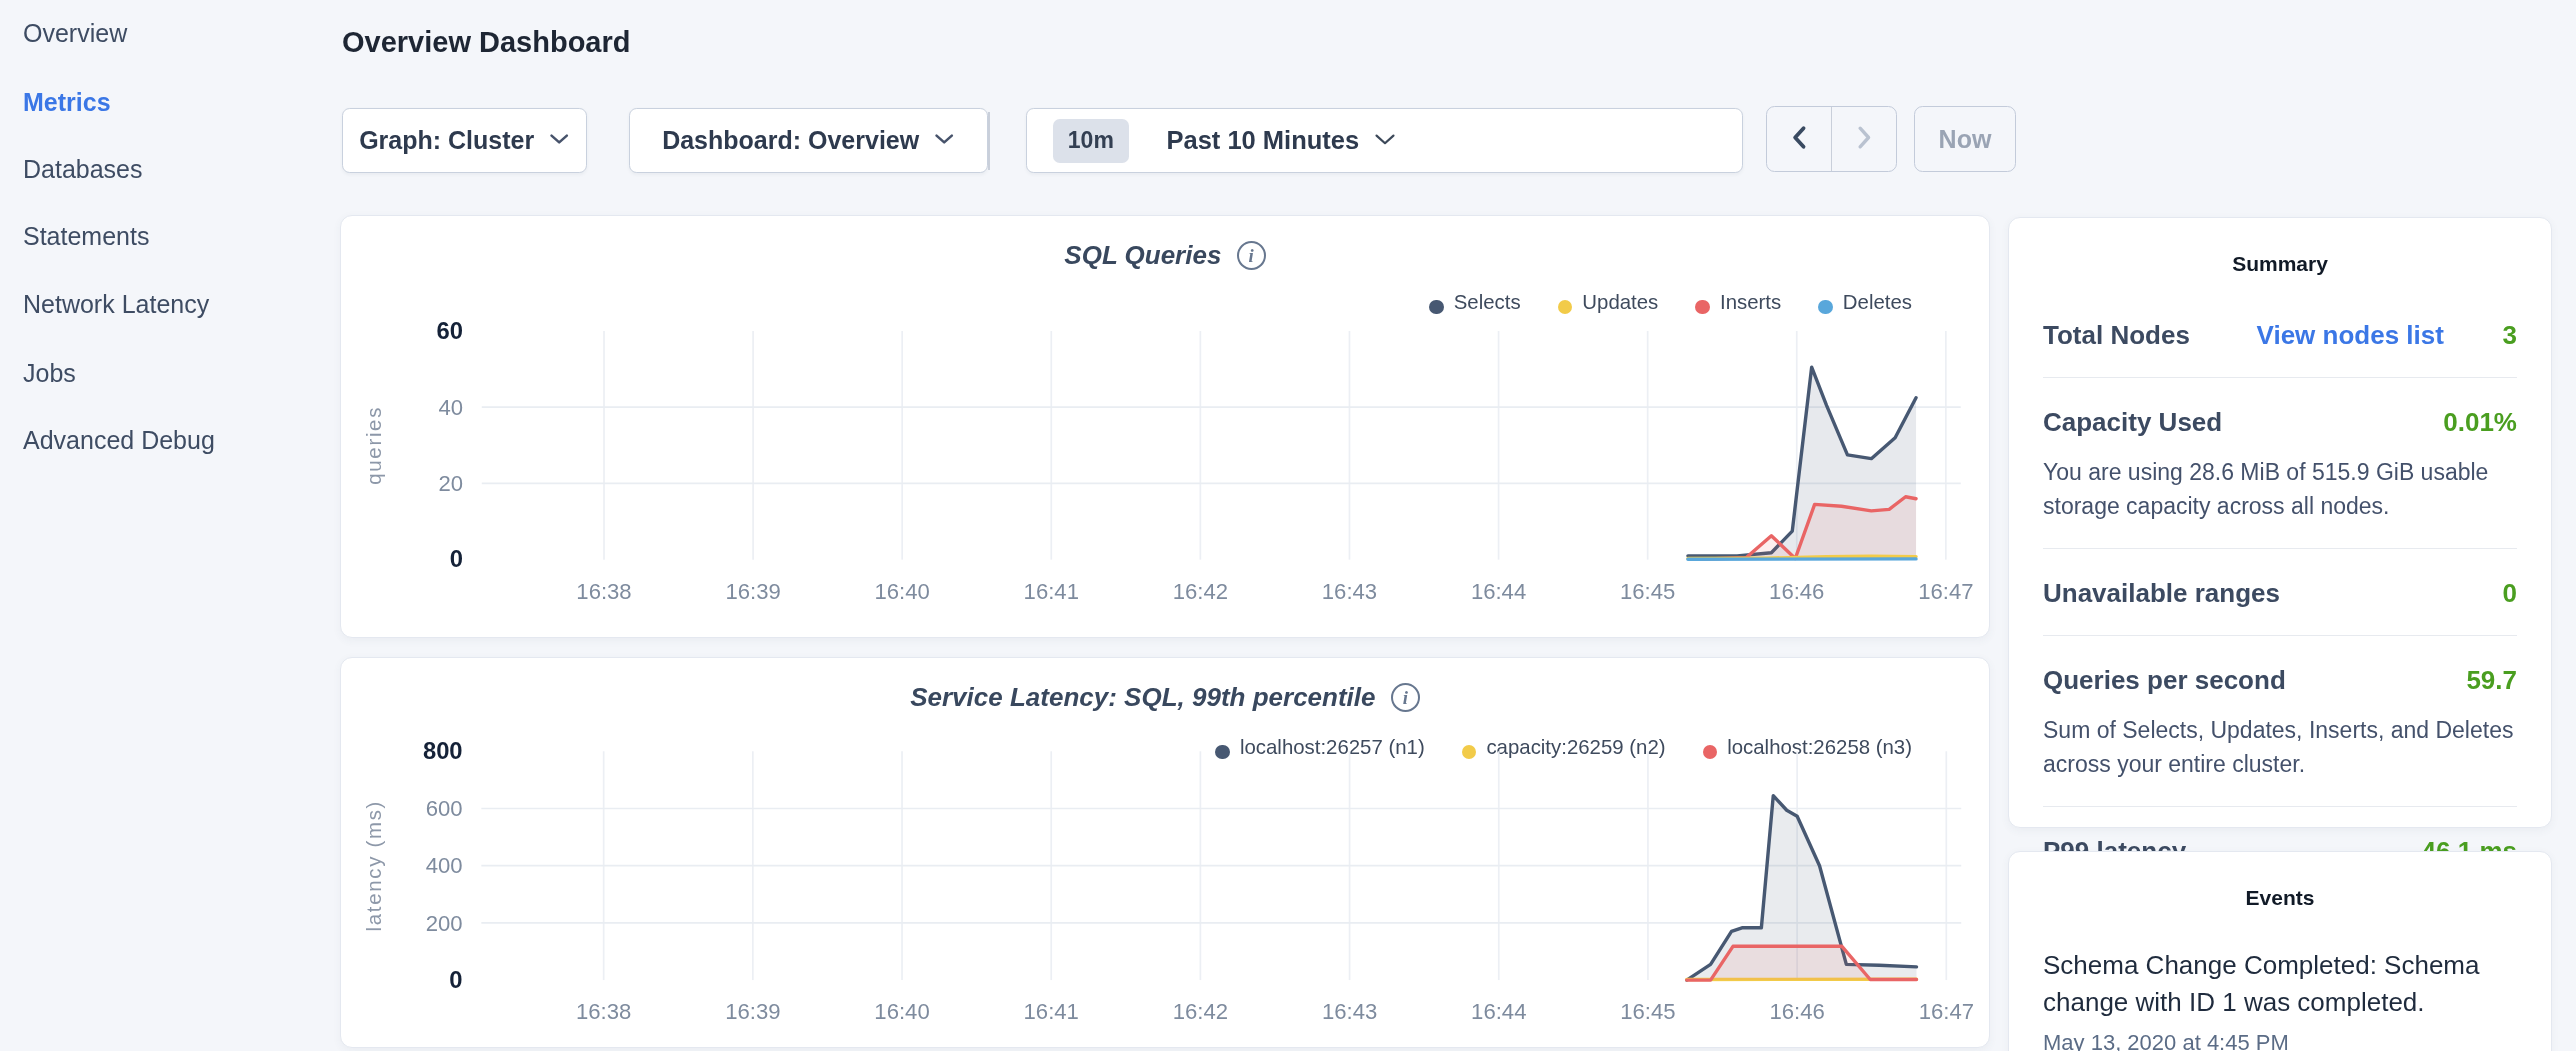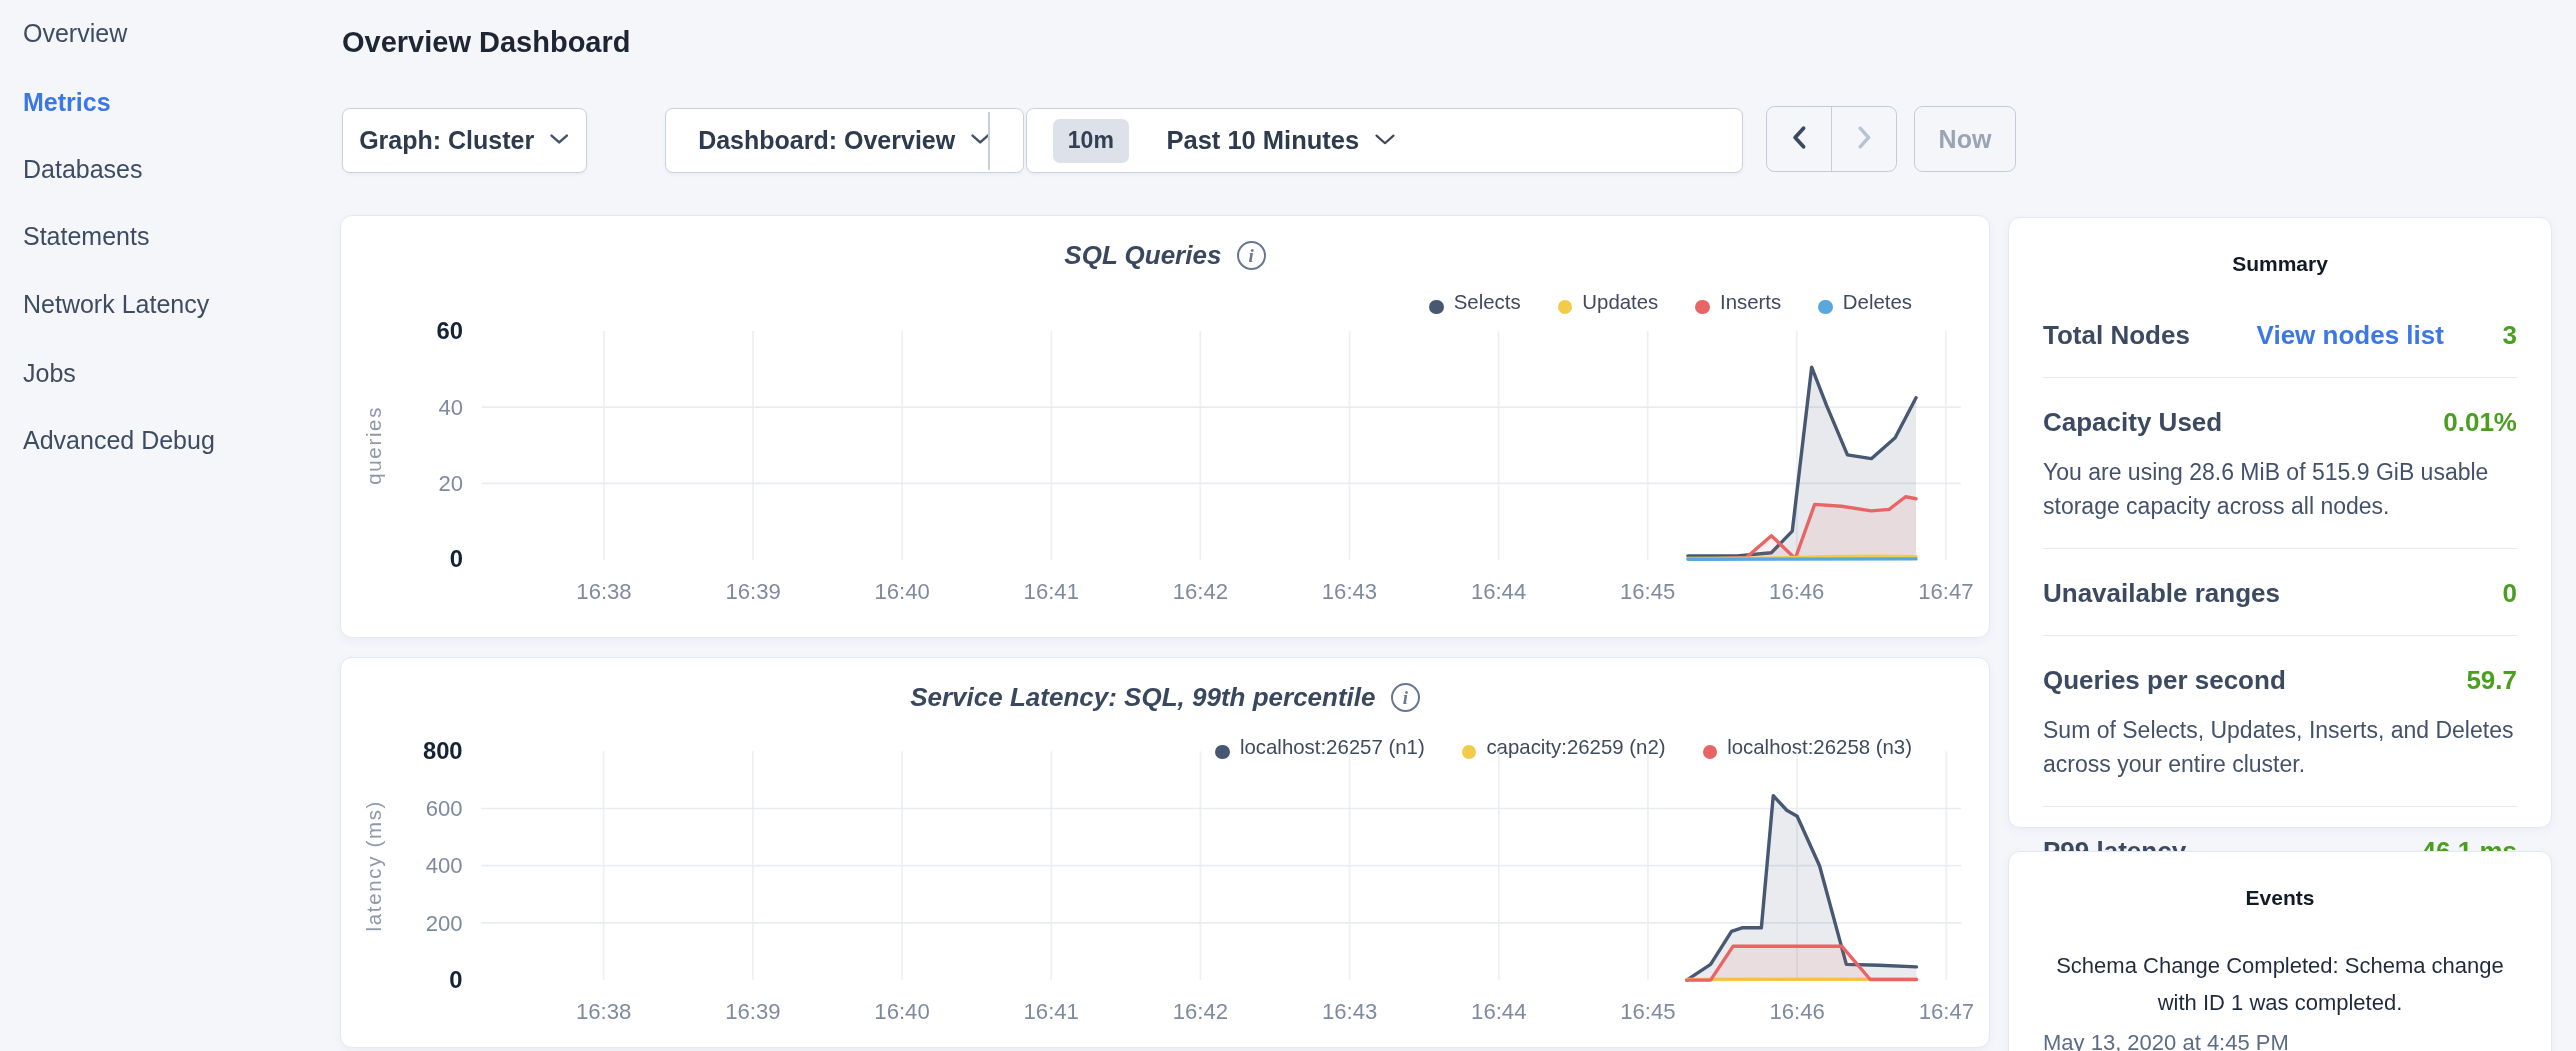--- a/index.html
+++ b/index.html
@@ -14,21 +14,21 @@
   .nav-item { position:absolute; left:23px; font-size:25px; color:#3E4C63; cursor:pointer; white-space:nowrap; }
   .nav-item.active { color:#3B77E6; font-weight:bold; }
   
   .page-title { position:absolute; left:342px; top:25.5px; font-size:29px; font-weight:600; color:#1E2634; }
   
   .ctl { position:absolute; top:108px; height:65px; background:#fff; border:1.7px solid #C9D1DE; border-radius:7.7px;
          display:flex; align-items:center; justify-content:center; gap:15.3px; cursor:pointer;
          box-shadow:0 1.7px 3.4px rgba(40,50,70,.05); }
   .ctl .lbl { font-size:25px; font-weight:bold; color:#2E3A4E; white-space:nowrap; }
   #graph-dd { left:342px; width:245px; }
-  #dash-dd { left:629px; width:359px;margin-left:36px; }
+  #dash-dd { left:629px; width:359px; }
   .vdivider { position:absolute; left:988px; top:112px; width:1.7px; height:58px; background:#C9CFDA; }
   #time-dd { left:1026px; width:717px; justify-content:flex-start; padding:0 25.5px; }
   .time-badge { background:#DCE1EA; border-radius:6.8px; padding:8.5px 15.3px; font-size:23px; font-weight:bold; color:#333F52; }
   #time-dd .lbl { margin-left:22px; font-size:25.5px; }
   #time-dd svg { margin-left:auto; }
   .arrow-group { position:absolute; left:1766px; top:106px; width:131px; height:66px;
                  border:1.7px solid #C3CBDA; border-radius:8.5px; display:flex; }
   .arrow-btn { flex:1; display:flex; align-items:center; justify-content:center; cursor:pointer; }
   .arrow-btn:first-child { border-right:1.7px solid #C9CFDA; }
   .now-btn { position:absolute; left:1914px; top:106px; width:102px; height:66px; border:1.7px solid #C3CBDA;
@@ -68,21 +68,21 @@
   .panel-title { text-align:center; font-size:21px; font-weight:bold; color:#111A27; padding:34px 0 15.3px; }
   .panel-body { padding:0 34px; }
   .srow { padding:29px 0 25.5px; border-bottom:1.7px solid #E7EAEF; }
   .srow:last-child { border-bottom:none; }
   .srow-head { display:flex; align-items:baseline;gap:48px; }
   .srow-label { font-size:26px; font-weight:bold; color:#3C4A61; }
   .srow-link { font-size:26px; font-weight:bold; color:#3B77E6; margin-left:18.7px; cursor:pointer; }
   .srow-value { margin-left:auto; font-size:26px; font-weight:bold; color:#4A9E20; white-space:nowrap; }
   .srow-sub { margin-top:17px; font-size:23px; line-height:34px; color:#44516B; }
   .event-item { padding:22px 0 0; }
-  .event-text { font-size:22px; line-height:37px; color:#1F2B3D;text-align:center; }
+  .event-text { font-size:26px; line-height:37px; color:#1F2B3D; }
   .event-time { margin-top:8.5px; font-size:22px; color:#5B6C86; }
 </style>
 </head>
 <body>
 
 <nav>
   <div class="nav-item" style="top:18.7px">Overview</div>
   <div class="nav-item active" style="top:88px">Metrics</div>
   <div class="nav-item" style="top:155px">Databases</div>
   <div class="nav-item" style="top:222px">Statements</div>

